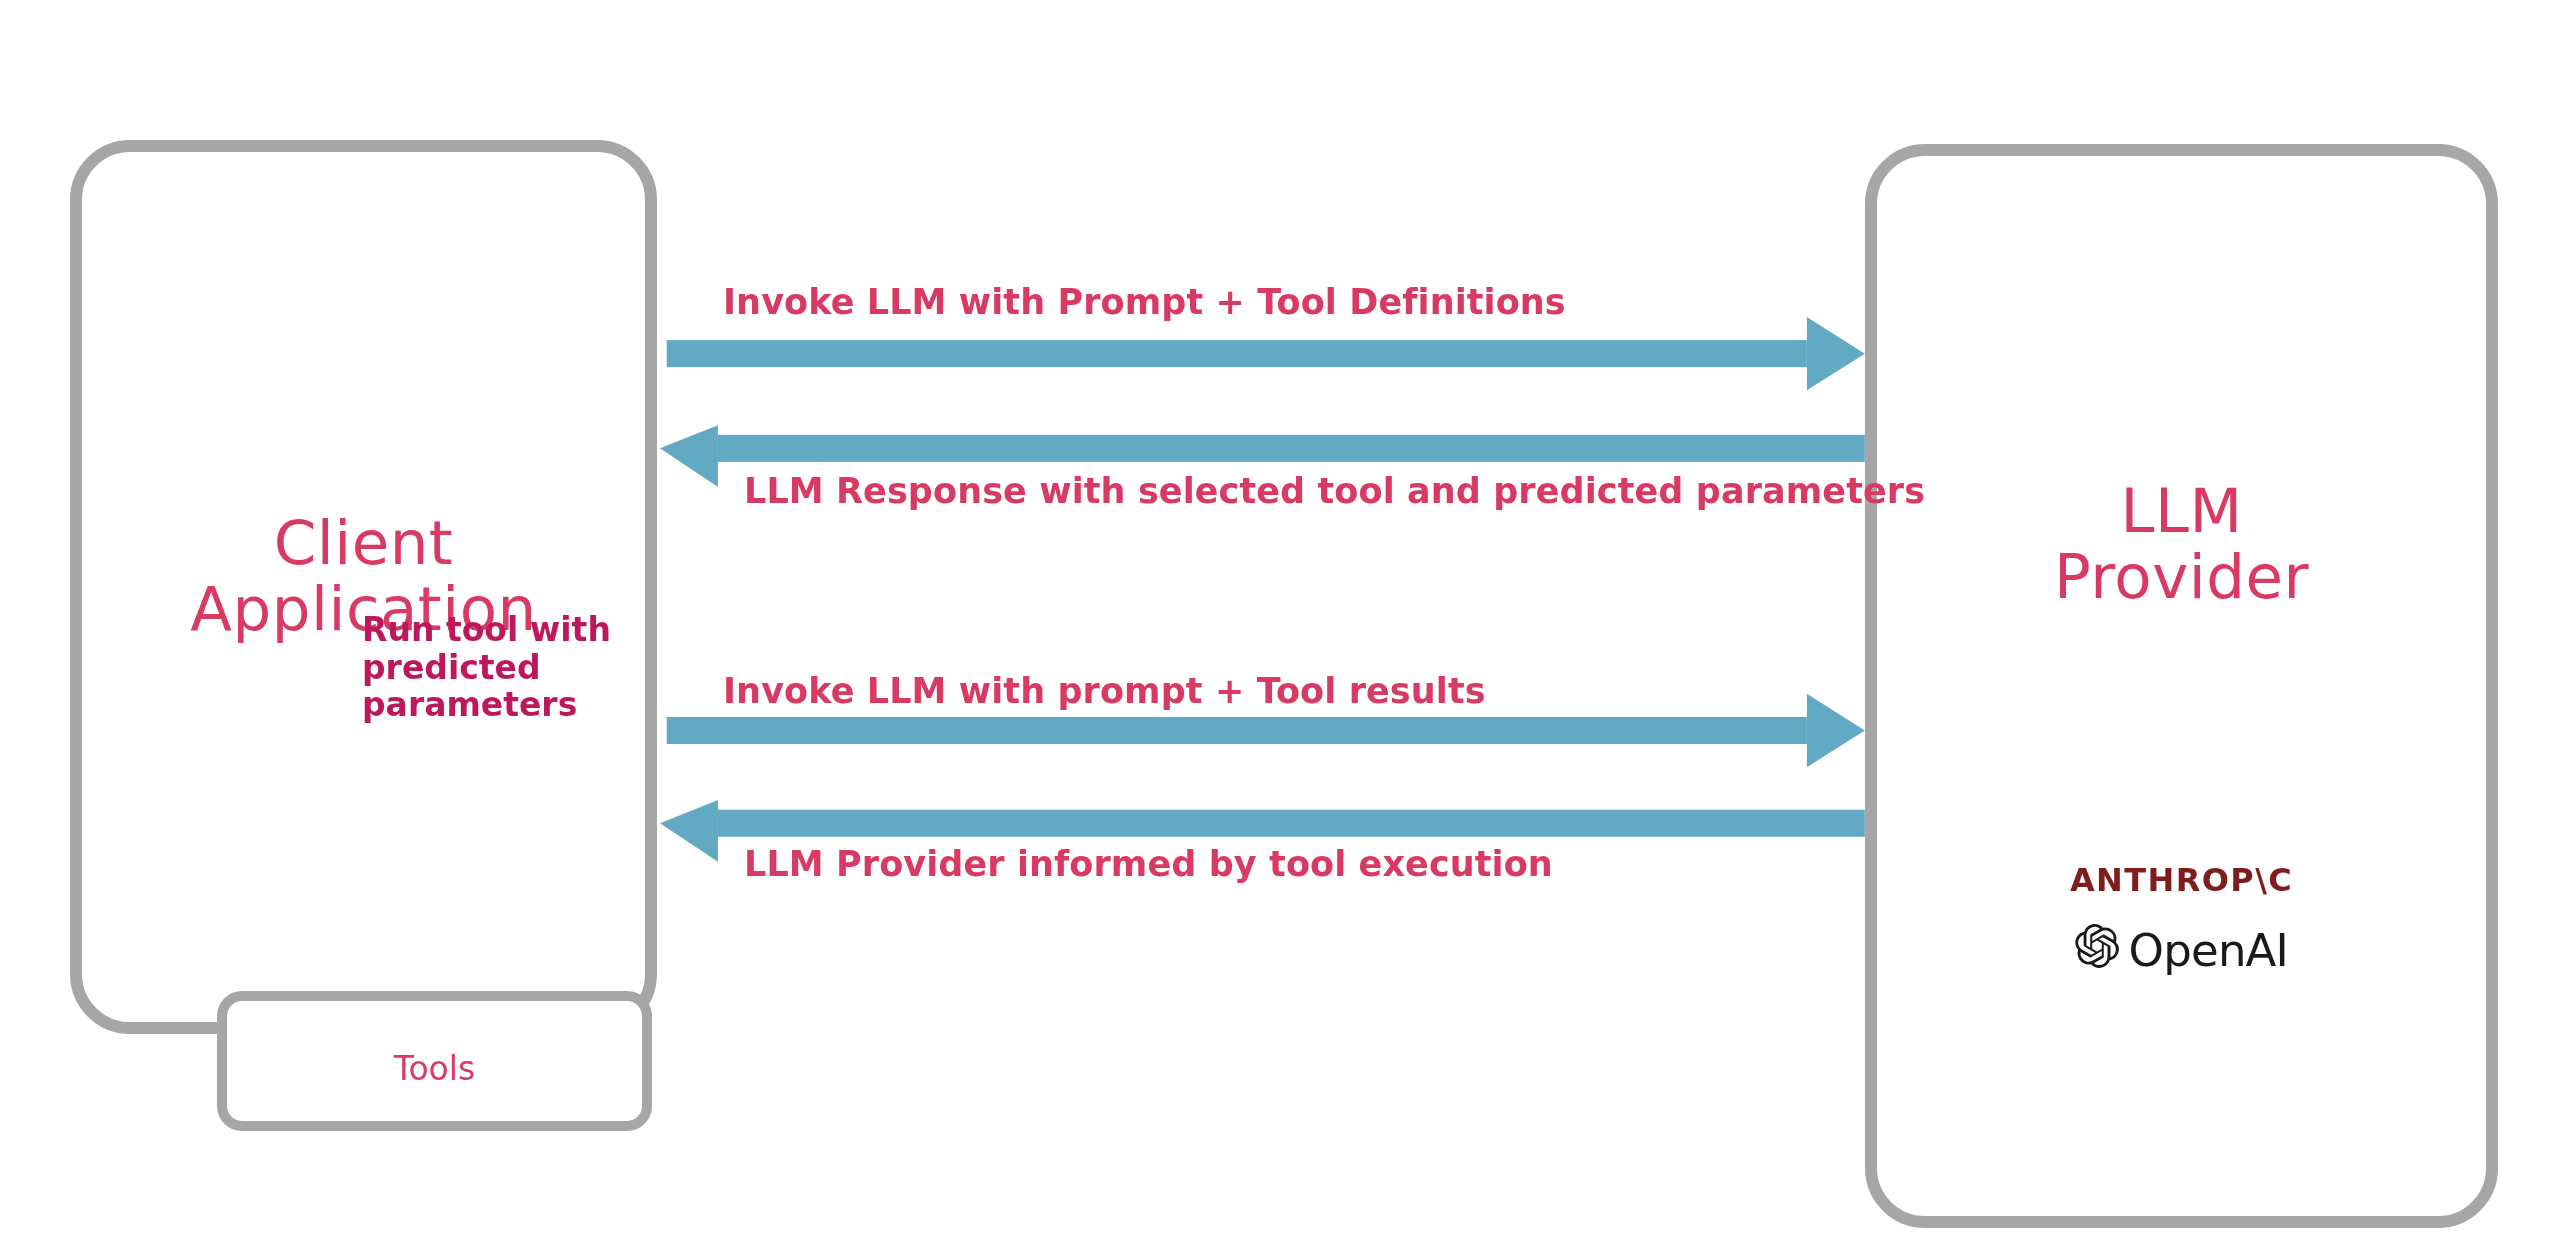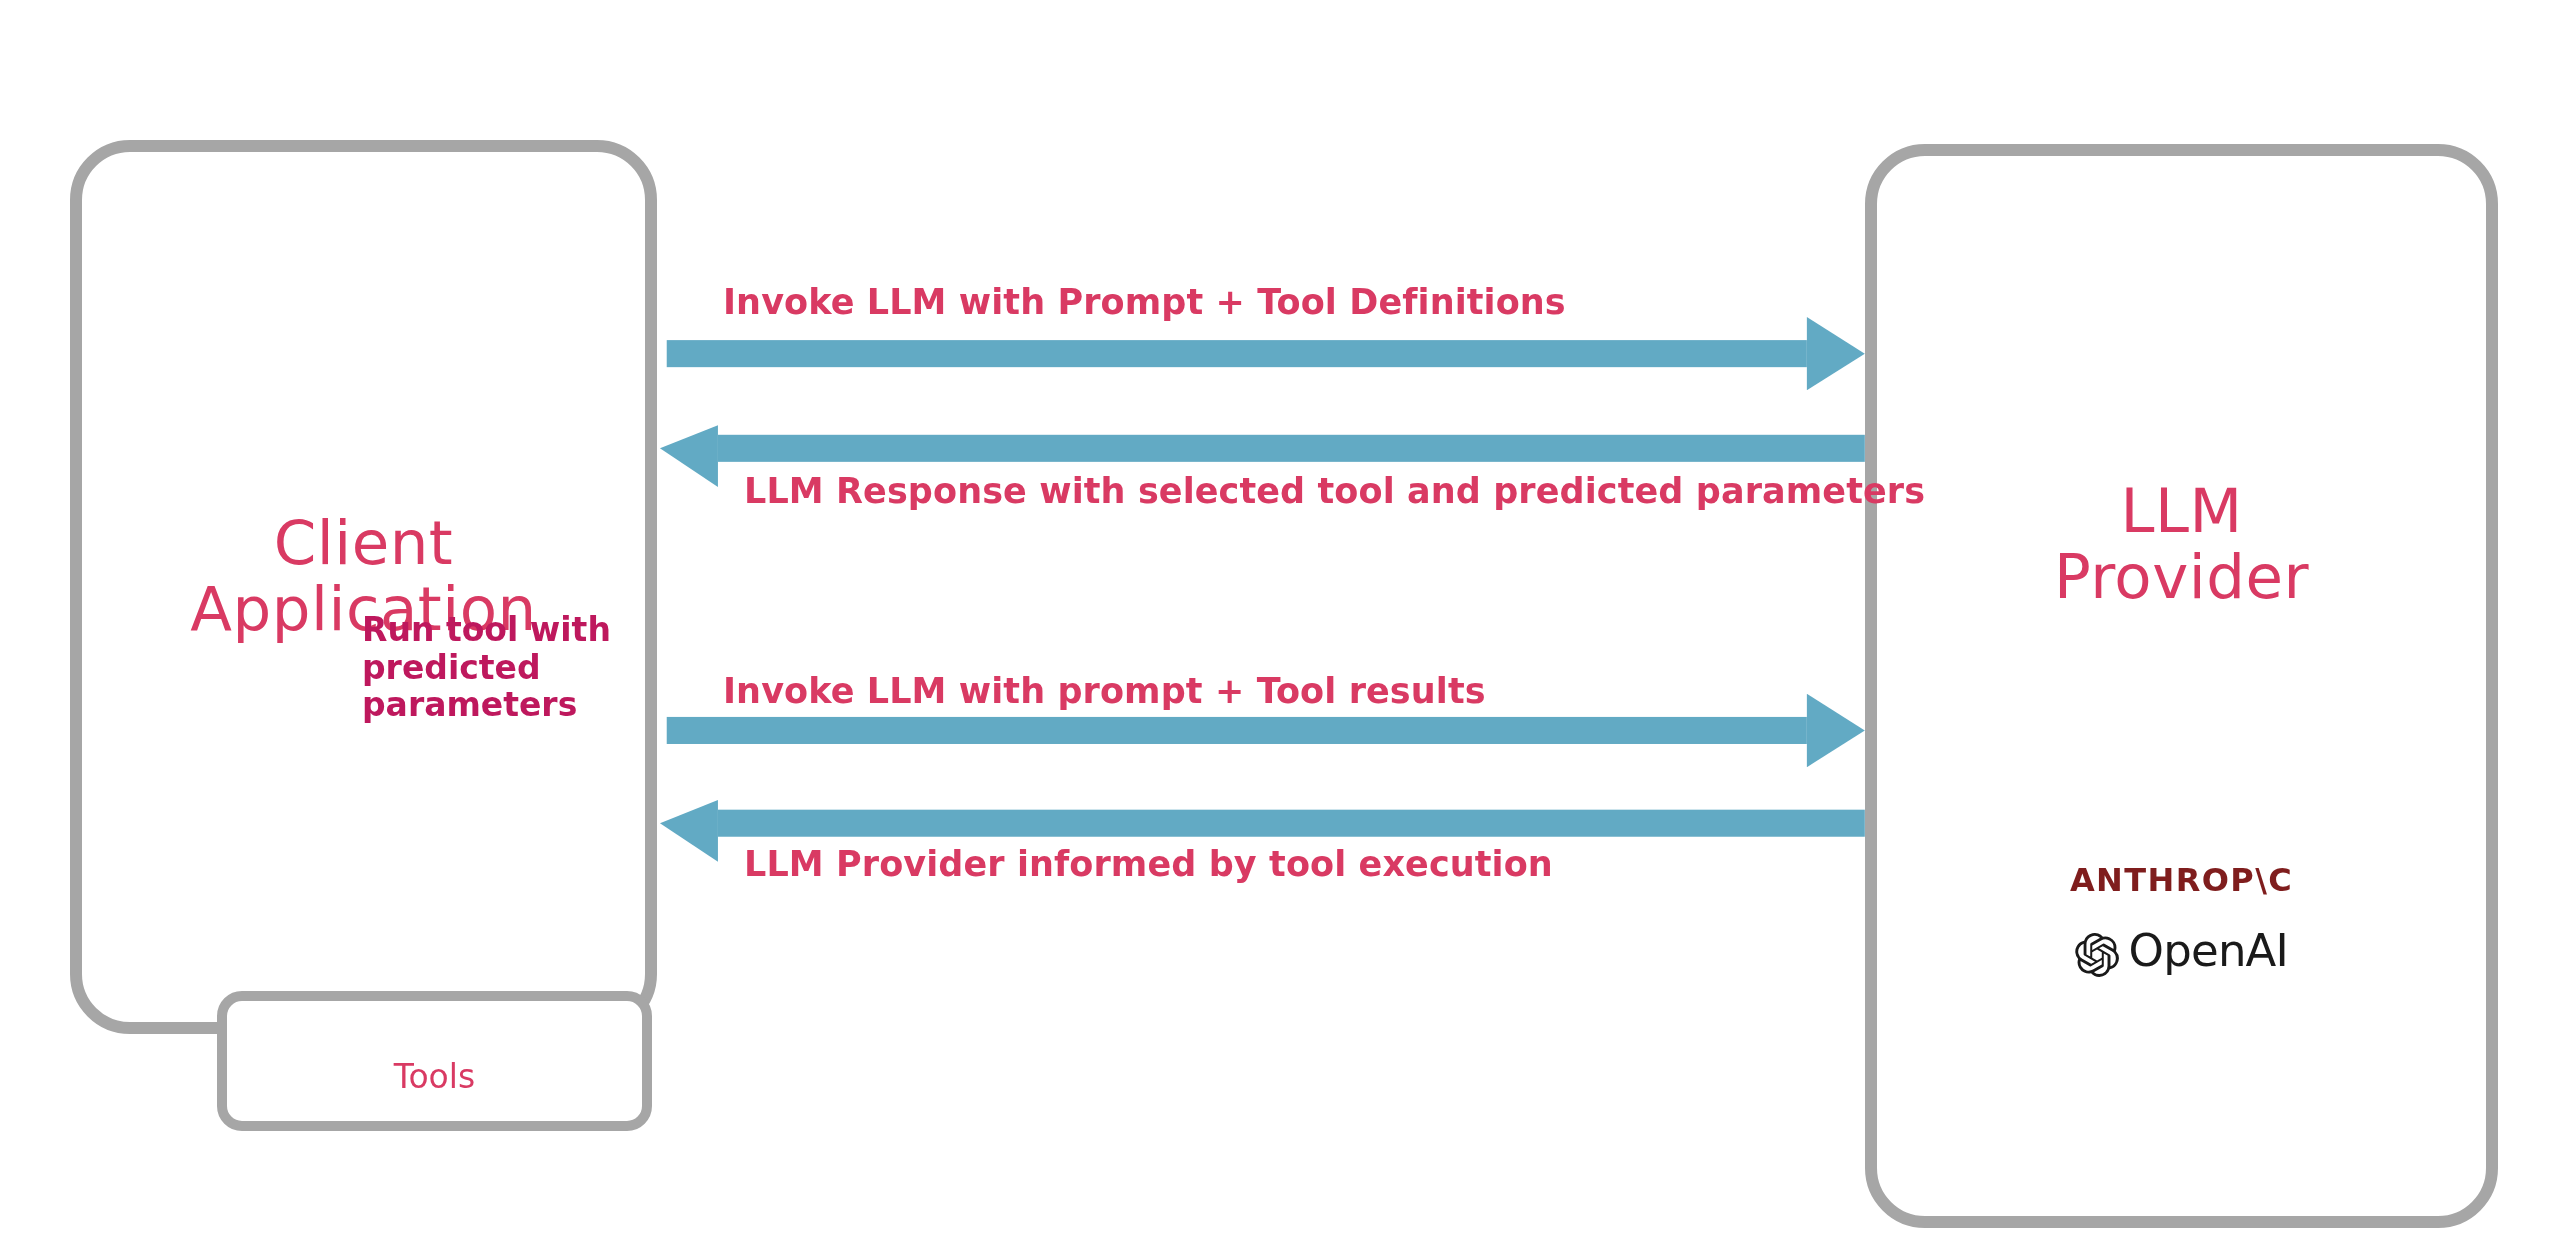--- a/index.html
+++ b/index.html
@@ -55,21 +55,21 @@
     white-space: pre-line;
   }
   #client-title   { top: 336px; margin-top: 22px; }
   #provider-title { top: 322px; }
 
   .tools-label {
     position: absolute;
     left: 0;
     width: 100%;
     text-align: center;
-    top: 56px;
+    top: 48px;
     color: #d93a63;
     font-size: 33px;
     font-weight: 400;
   }
 
   
   .arrow-label {
     position: absolute;
     color: #d93a63;
     font-size: 35px;
@@ -115,21 +115,21 @@
     font-size: 32px;
     font-weight: 700;
     letter-spacing: 1.4px;
   }
   #openai-logo {
     position: absolute;
     left: 0;
     width: 100%;
     top: 768px;
     display: flex;
-    align-items: flex-end;
+    align-items: flex-start;
     justify-content: center;
     gap: 9.7px;
   }
   #openai-wordmark {
     color: #1a1a1a;
     font-size: 45px;
     font-weight: 400;
     letter-spacing: -0.8px;
   }
 </style>

